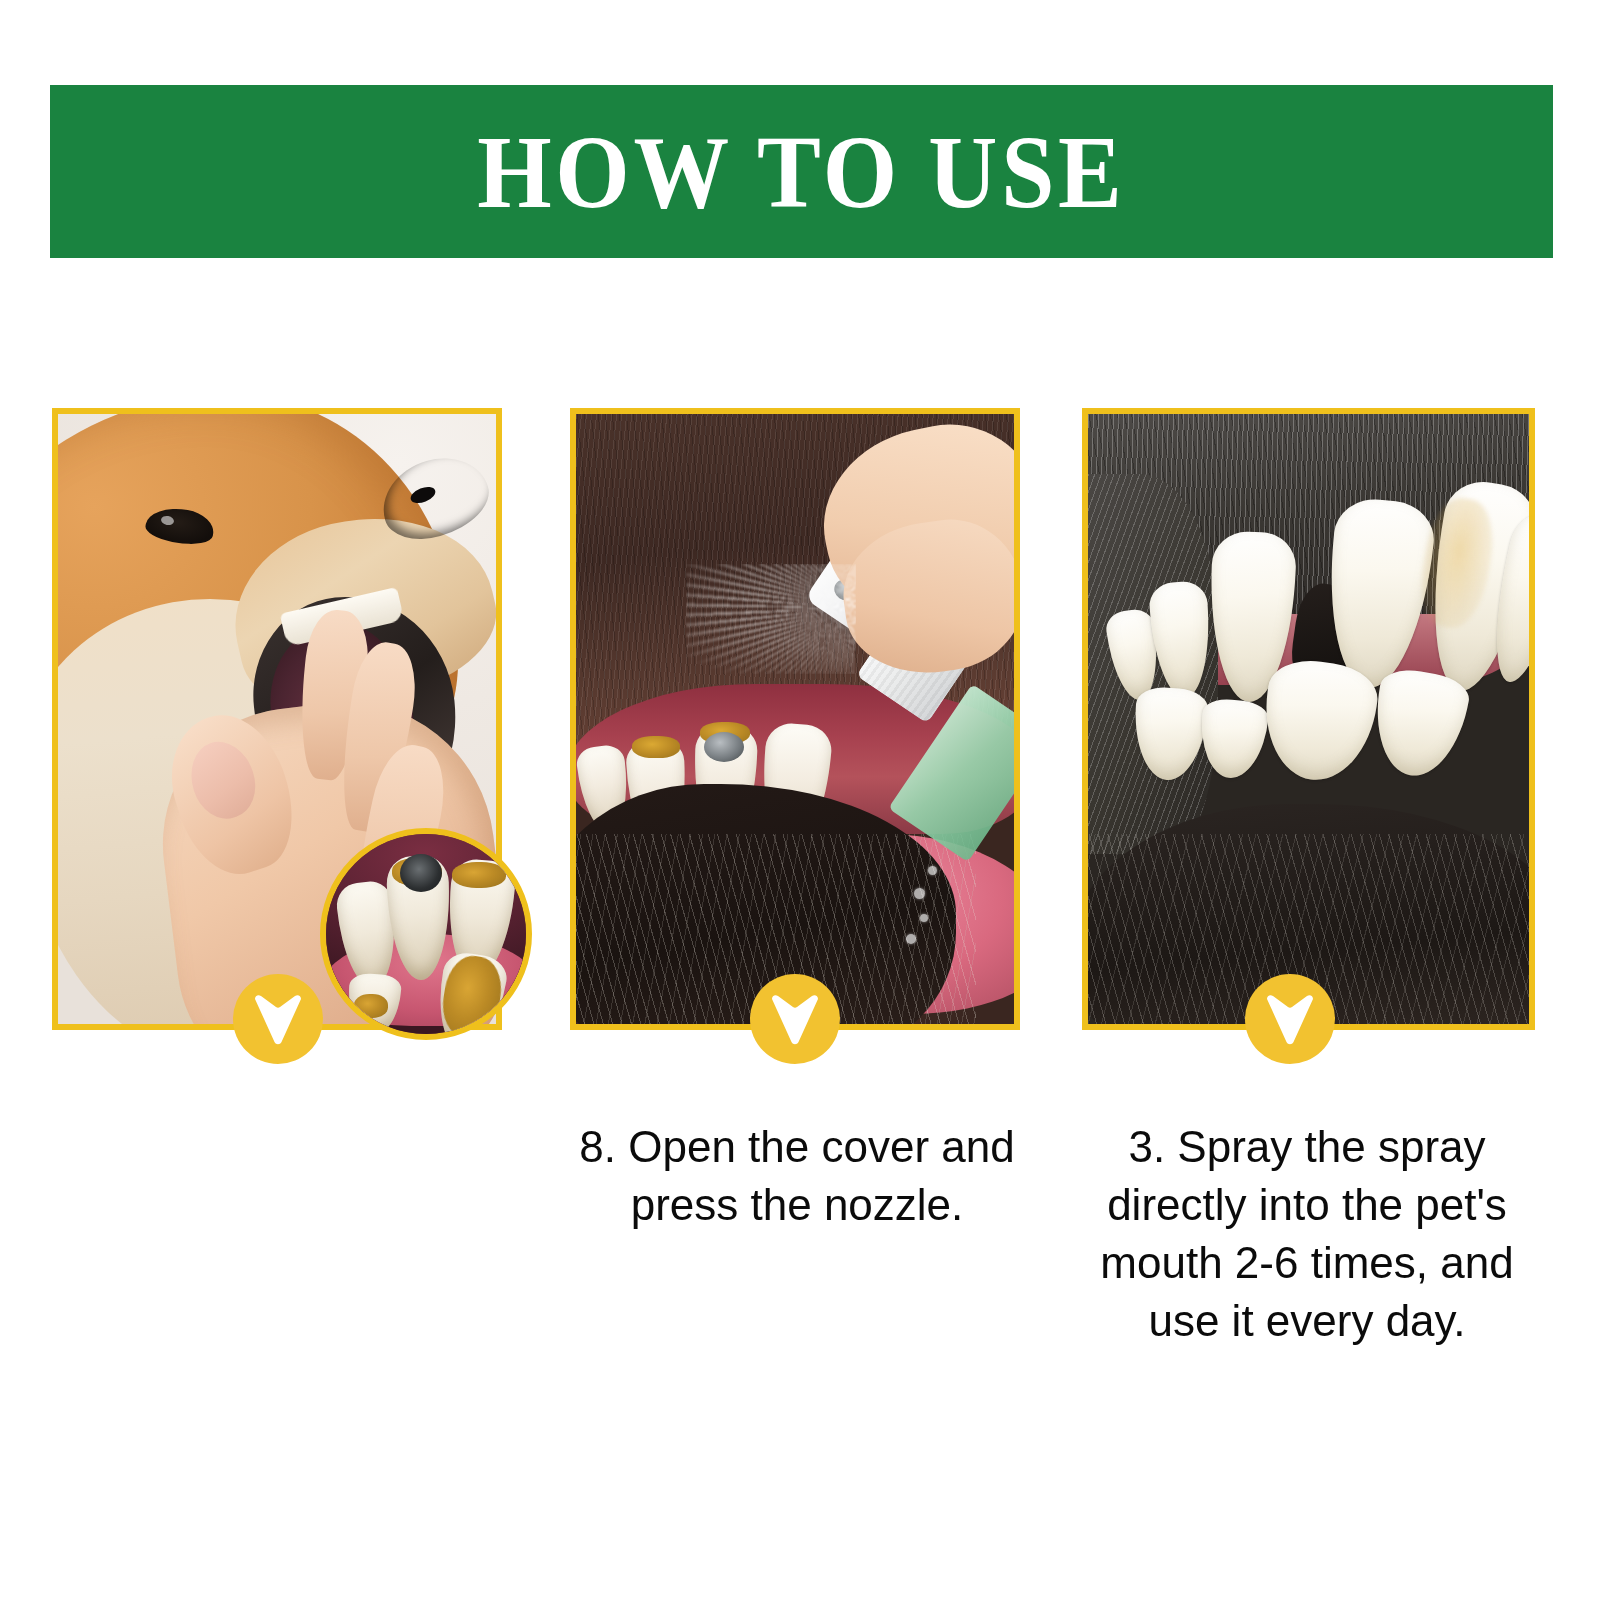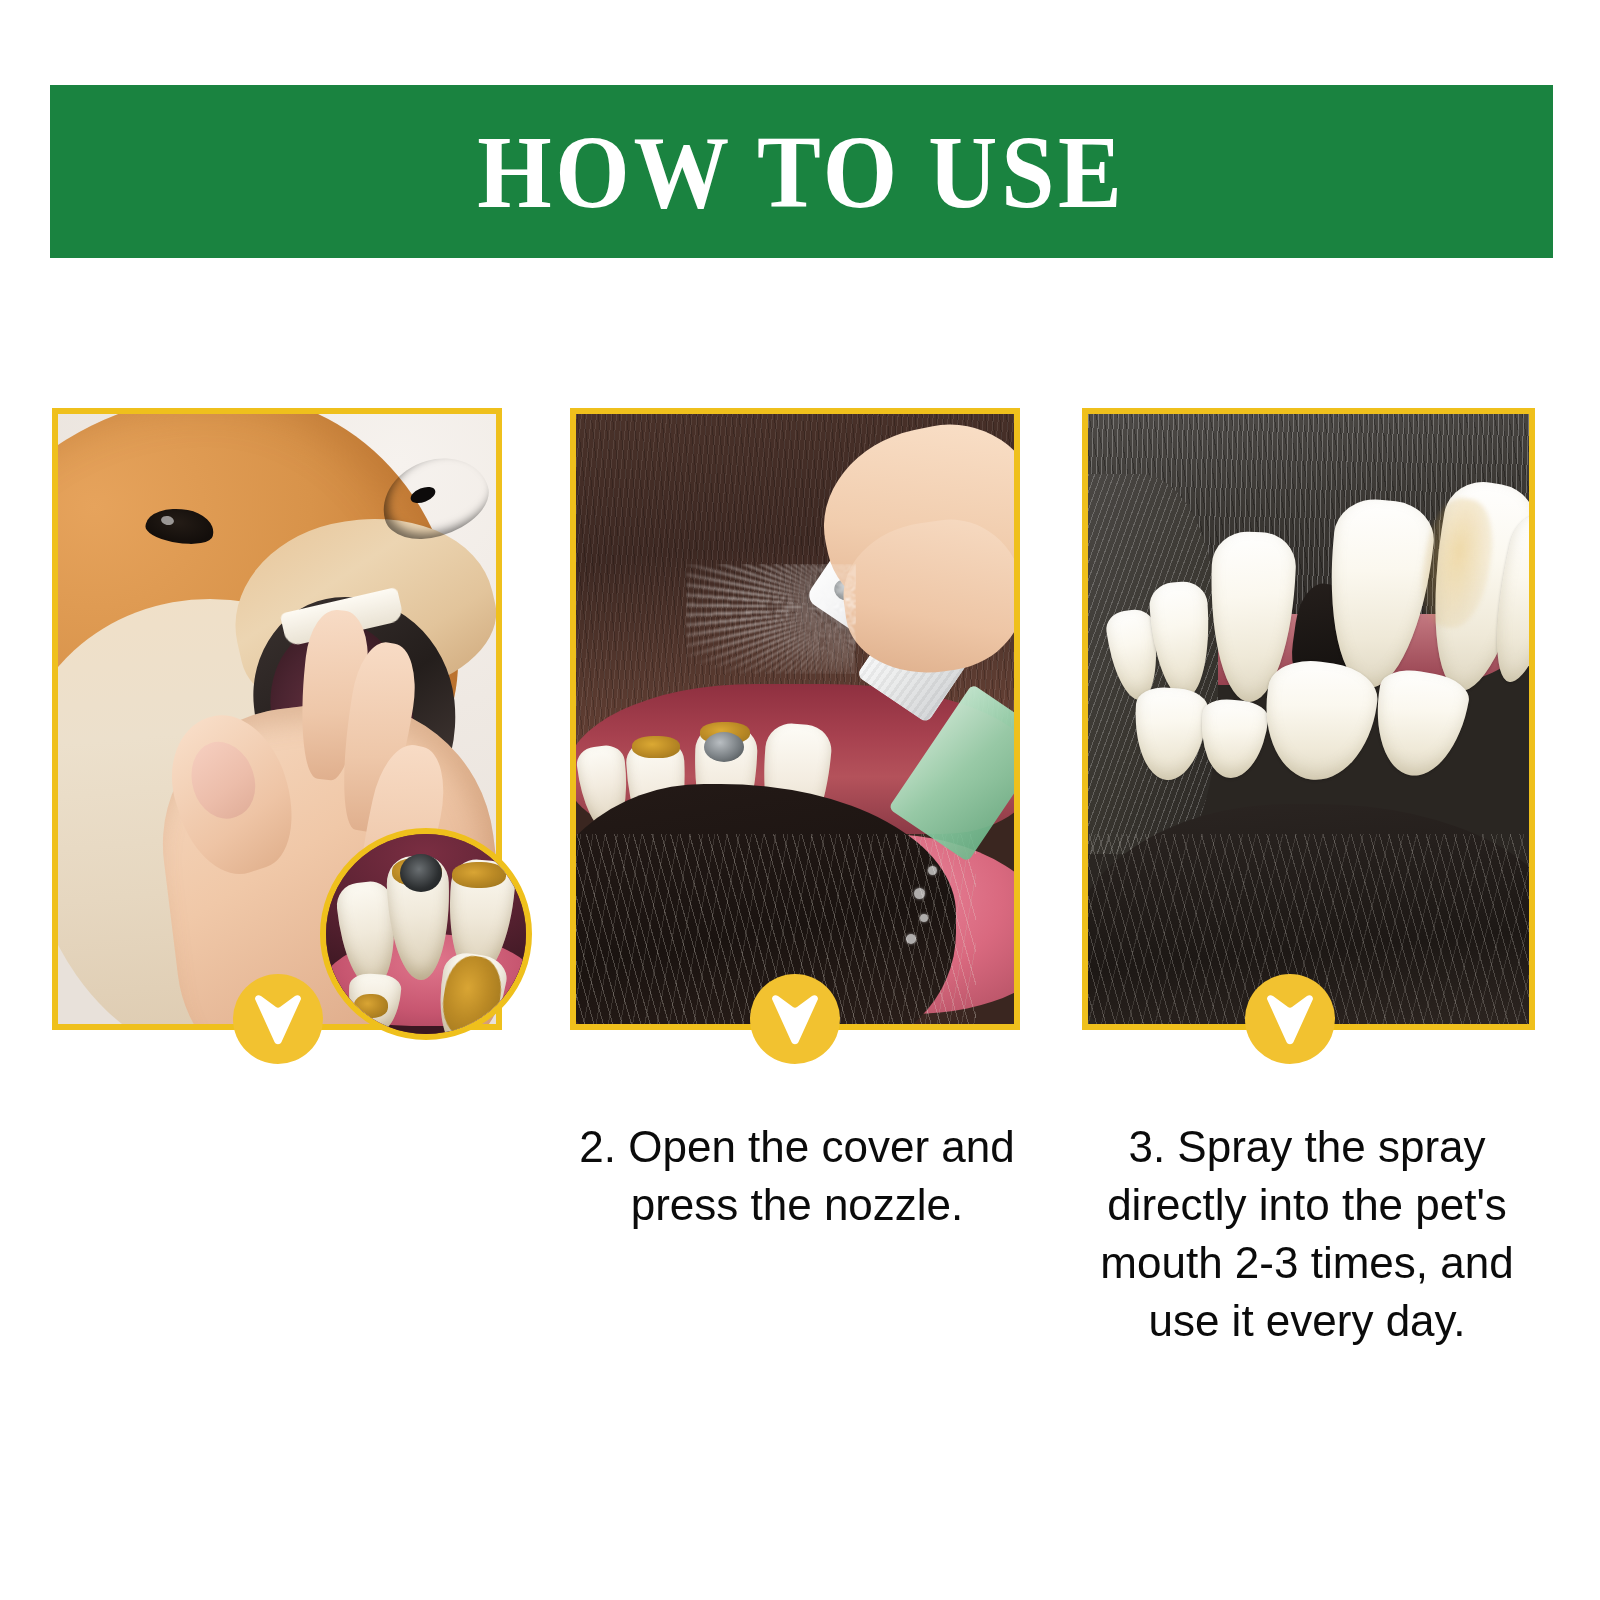--- a/index.html
+++ b/index.html
@@ -634,16 +634,16 @@
     </span>
   </div>
   <div class="badge badge-3">
     <span>
       <svg width="52" height="54" viewBox="0 0 52 54" aria-hidden="true">
         <path d="M3 7 C3 4 6 2 9 4 L24 15 C25.2 15.9 26.8 15.9 28 15 L43 4 C46 2 49 4 49 7 L29.5 50 C28 53 24 53 22.5 50 Z" fill="#ffffff"></path>
       </svg>
     </span>
   </div>
 
-  <div class="caption cap-2">2. Open the cover and press the nozzle.</div>
-  <div class="caption cap-3">3. Spray the spray directly into the pet's mouth 2-3 times, and use it every day.</div>
+  <div class="caption cap-2">8. Open the cover and press the nozzle.</div>
+  <div class="caption cap-3">3. Spray the spray directly into the pet's mouth 2-6 times, and use it every day.</div>
 
 </div>
 
 </body></html>

